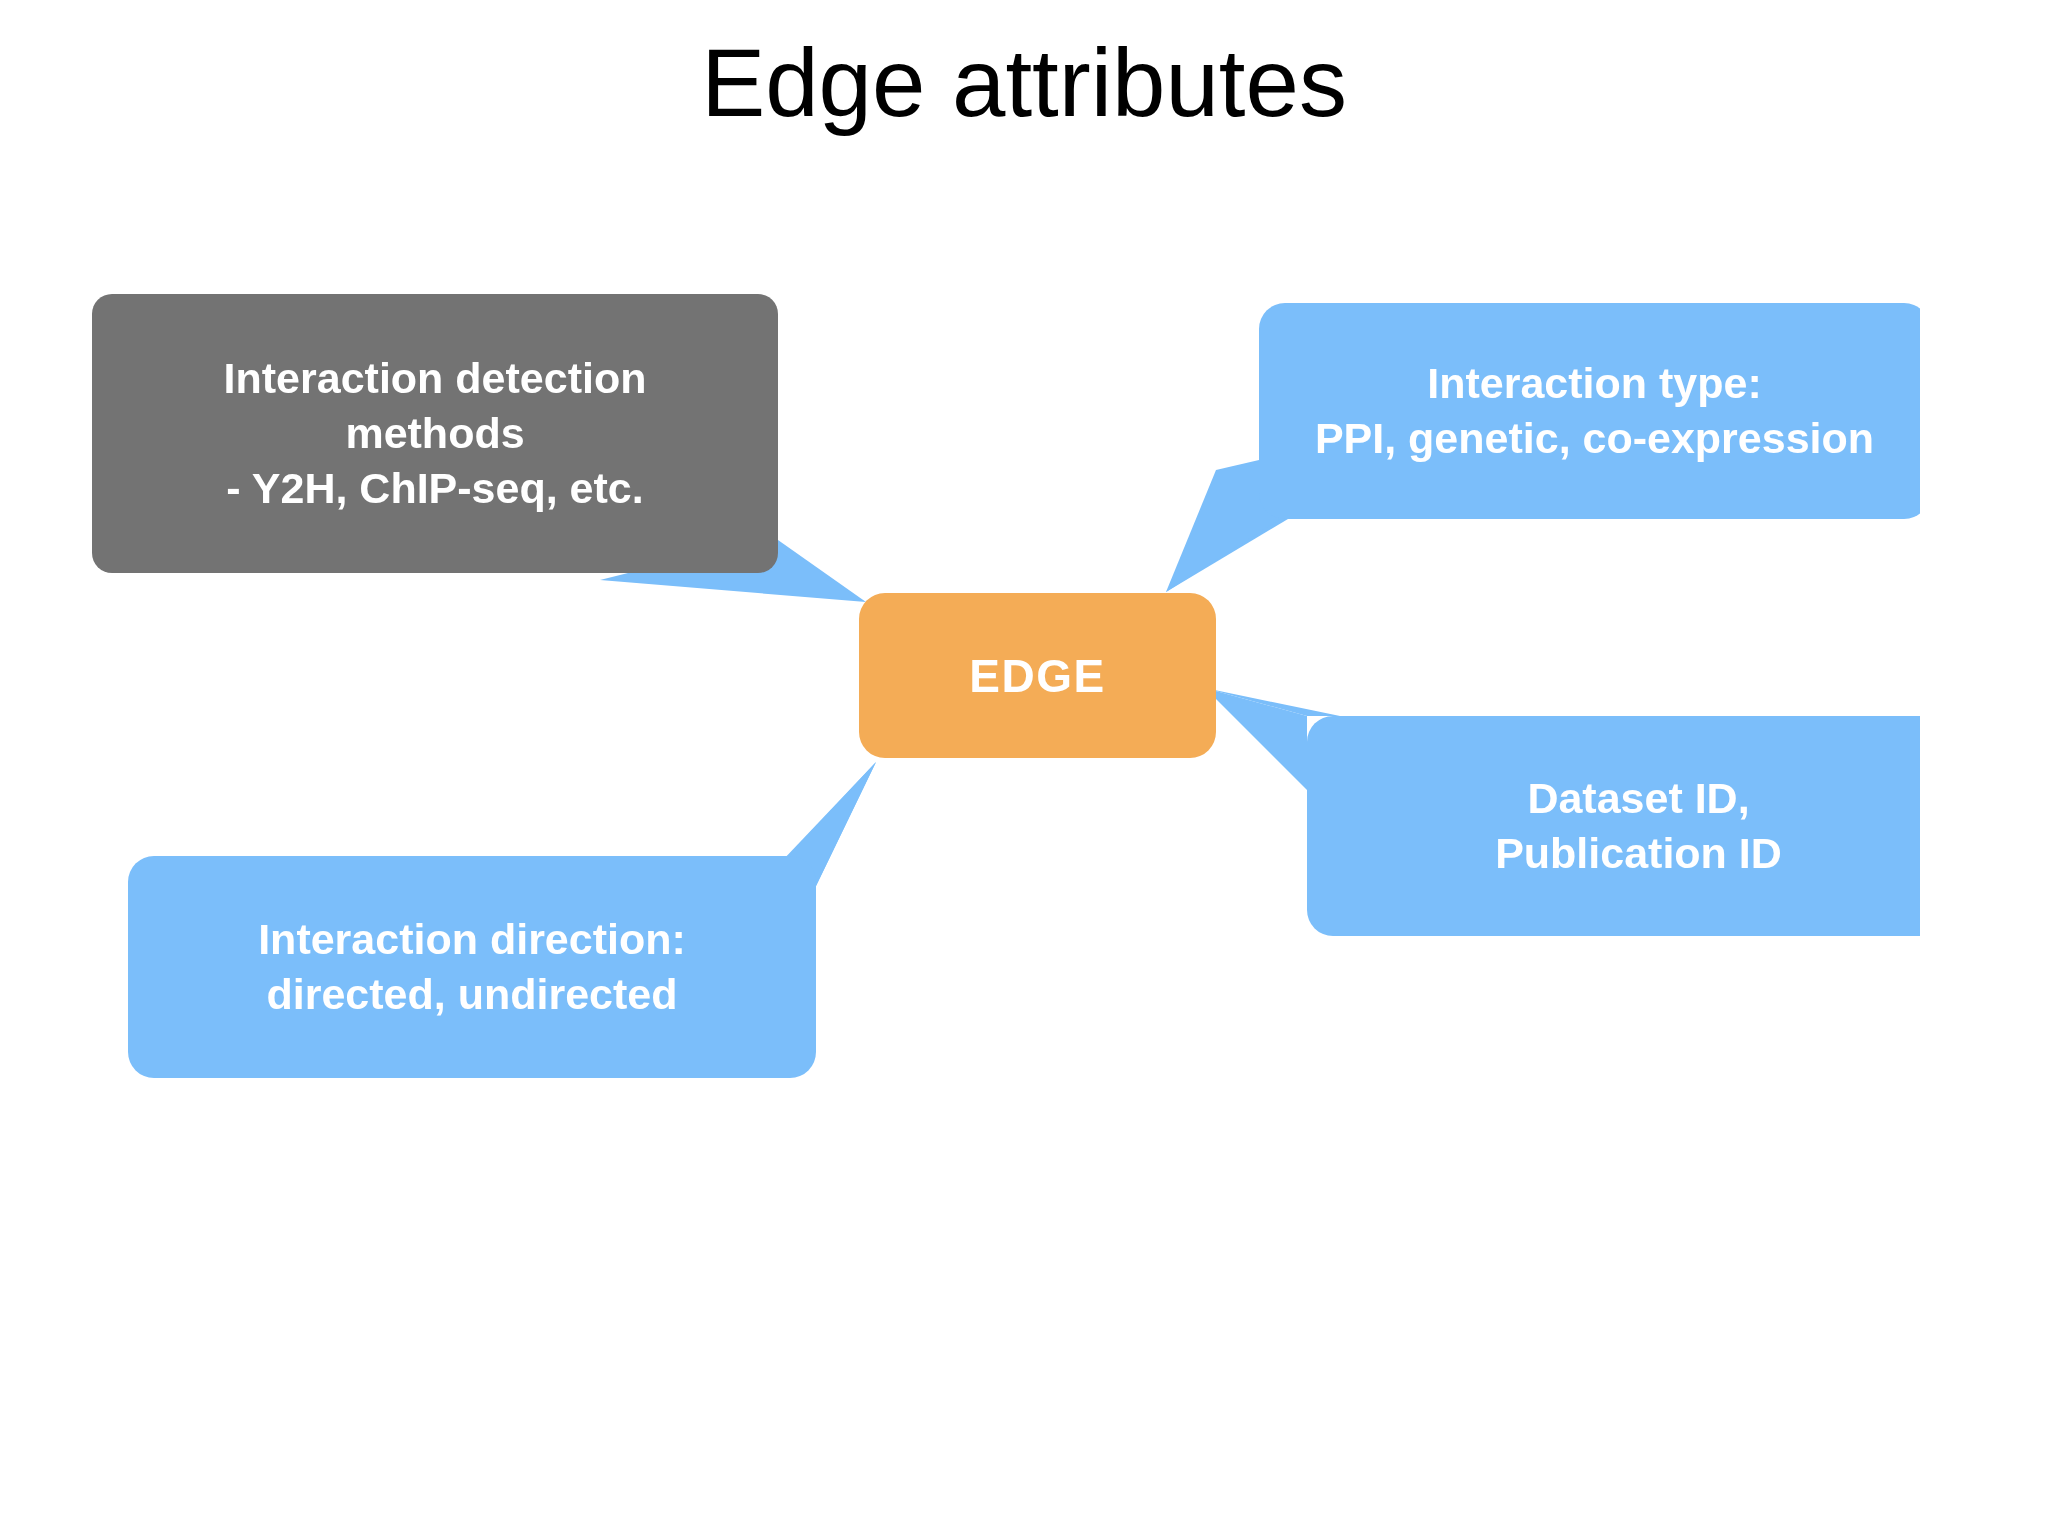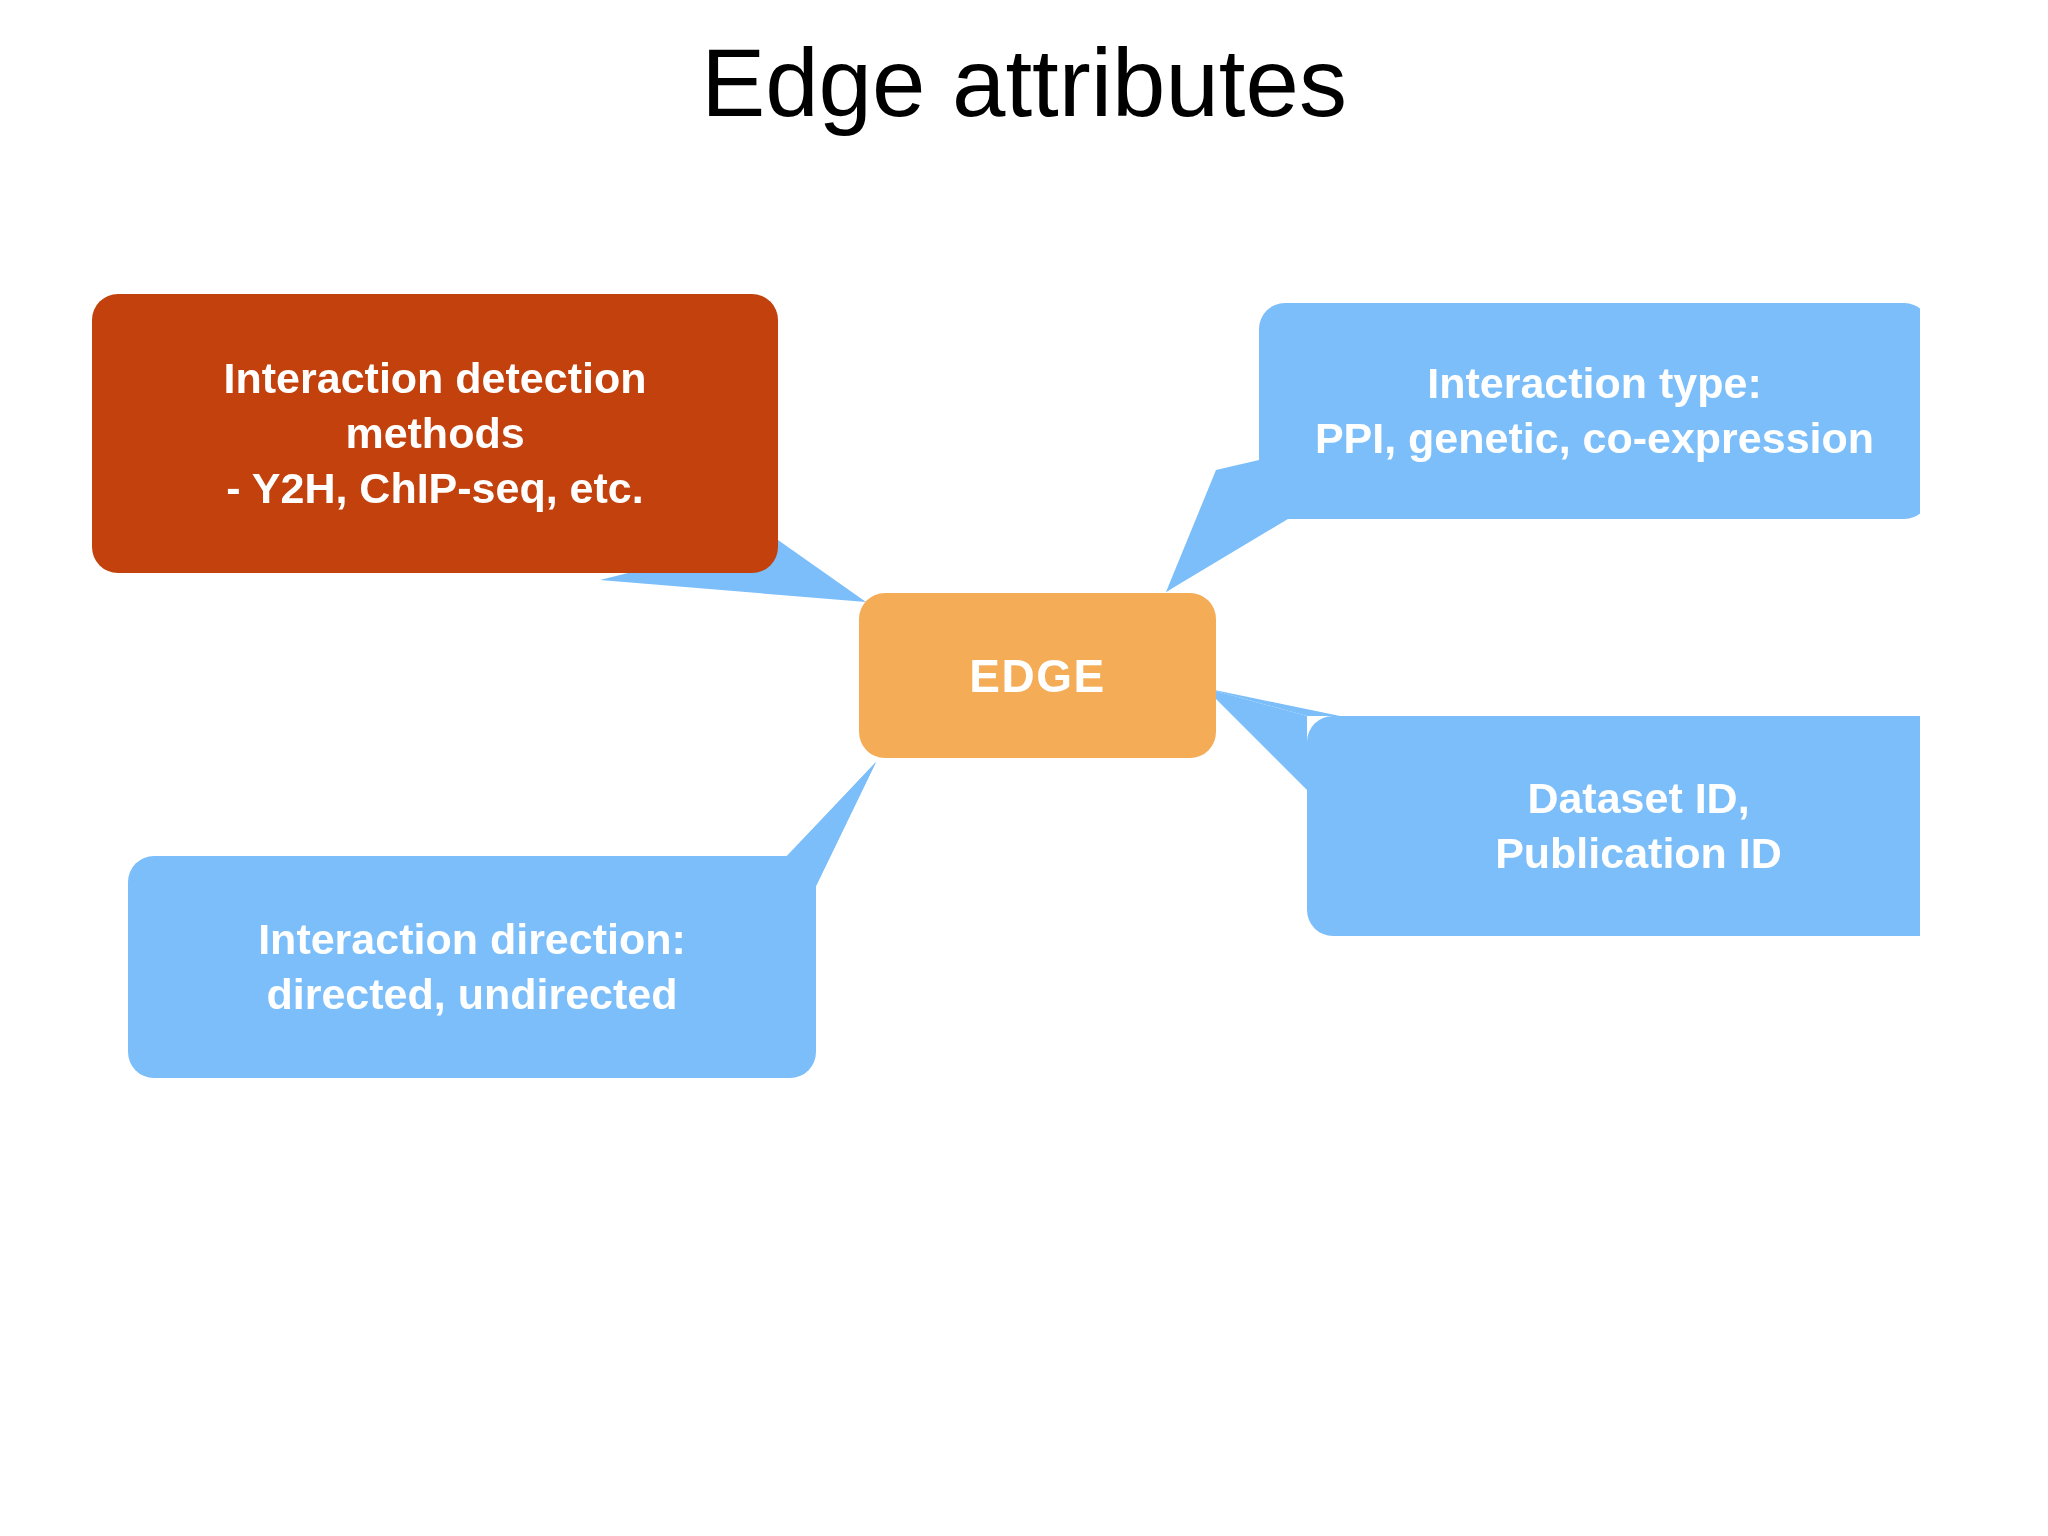--- a/index.html
+++ b/index.html
@@ -105,21 +105,21 @@
     <polygon points="1259,470 1302,503 1288,519 1166,592" fill="#7BBEFA"></polygon>
     <polygon points="1259,460 1280,519 1166,592 1216,470" fill="#7BBEFA"></polygon>
 
     <polygon points="1307,716 1307,790 1205,688" fill="#7BBEFA"></polygon>
     <polygon points="1307,716 1340,716 1205,688" fill="#7BBEFA"></polygon>
 
     <polygon points="760,886 816,886 876,762" fill="#7BBEFA"></polygon>
     <polygon points="770,900 816,886 876,762 745,900" fill="#7BBEFA"></polygon>
   </svg>
 
-  <div class="callout" id="callout-detection-methods" style="background:#c2410c;">
+  <div class="callout" id="callout-detection-methods" style="background:#737373;border-radius:20px;">
     <span class="txt">Interaction detection
 methods
 - Y2H, ChIP-seq, etc.</span>
   </div>
 
   <div class="callout" id="callout-interaction-type" style="background:#7BBEFA;">
     <span class="txt">Interaction type:
 PPI, genetic, co-expression</span>
   </div>
 

